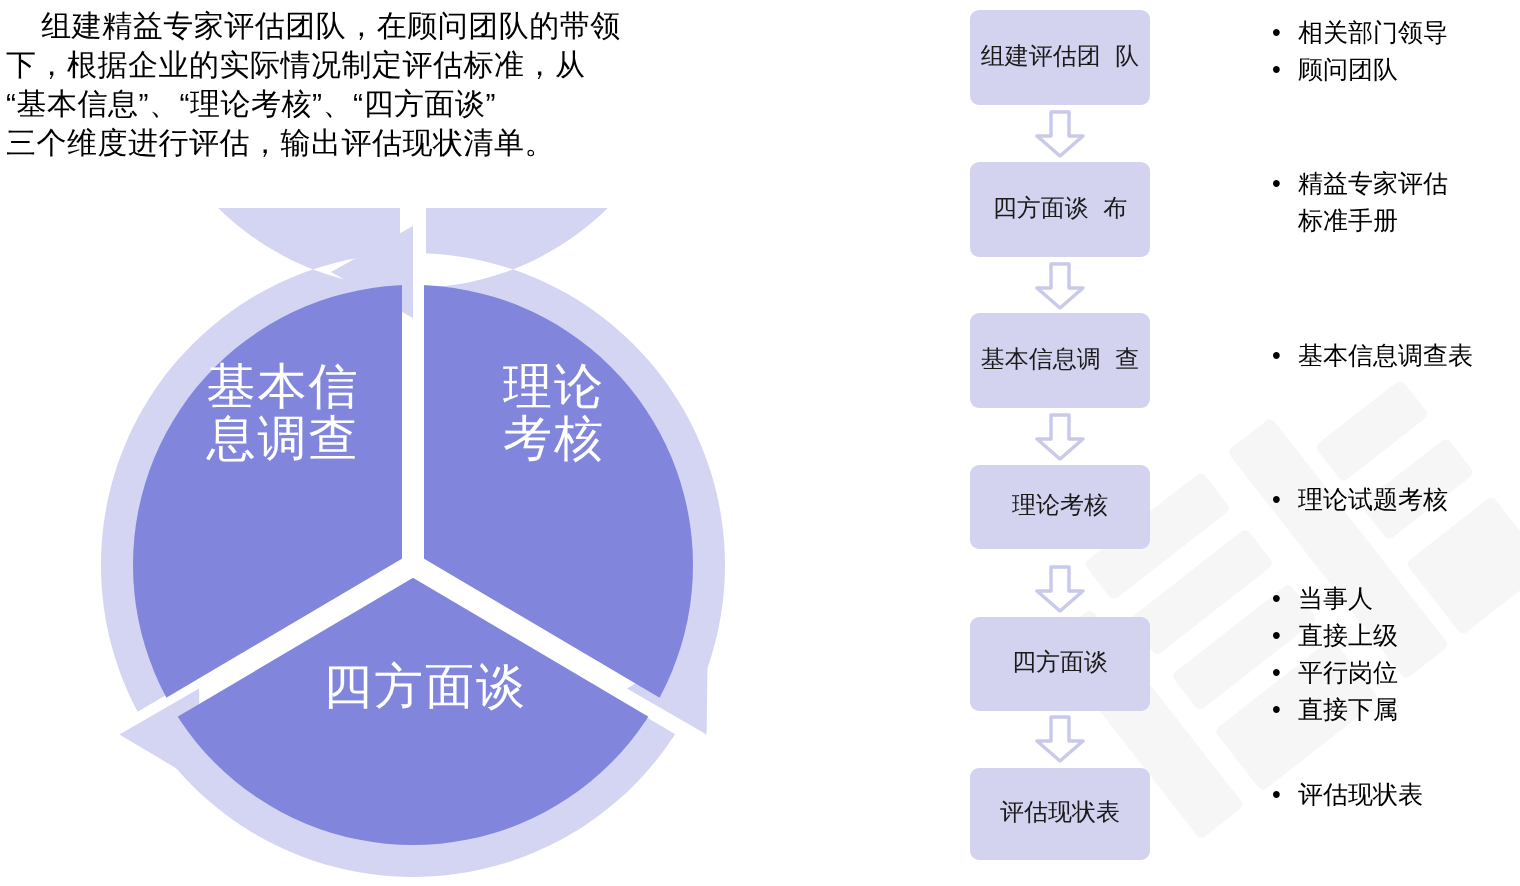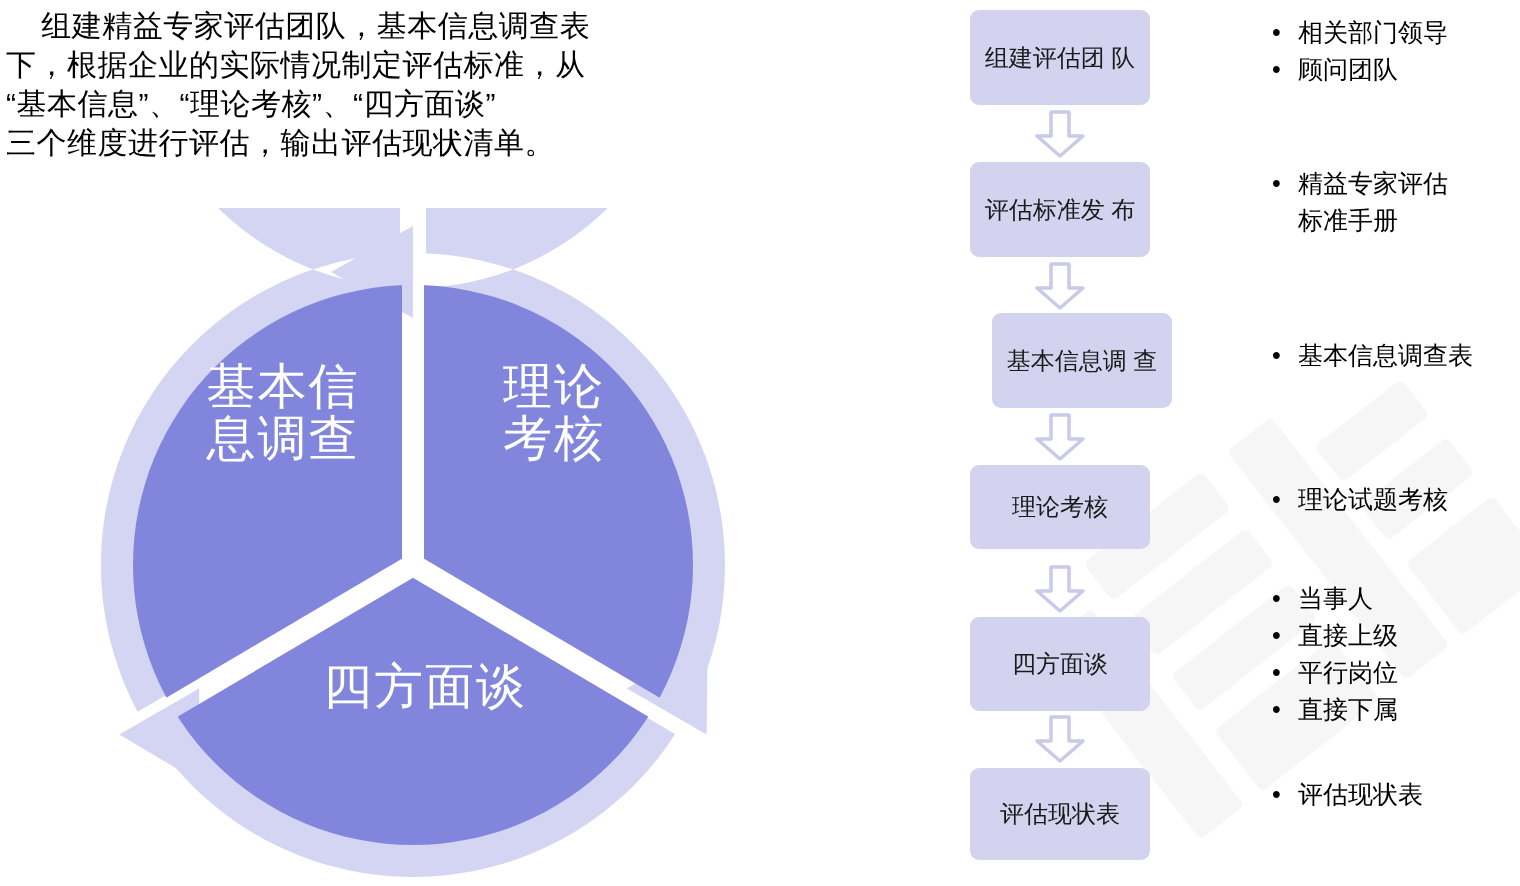--- a/index.html
+++ b/index.html
@@ -67,20 +67,21 @@
     width:180px;
     background:#d3d3ef;
     border-radius:9px;
     display:flex;align-items:center;justify-content:center;
     text-align:center;
     font-size:24px;
     line-height:32px;
     color:#1a1a1a;
     box-sizing:border-box;
     padding:2px 6px;
+    font-family:Liberation Mono, monospace;
   }
   .farrow{position:absolute;left:1030px;width:60px;}
 
   
   .blist{
     position:absolute;
     left:1272px;
     width:250px;
     font-size:25px;
     line-height:37px;
@@ -106,21 +107,21 @@
       <rect x="118" y="132" width="150" height="46" rx="6"></rect>
       <rect x="118" y="202" width="150" height="46" rx="6"></rect>
       <rect x="118" y="272" width="150" height="78" rx="6"></rect>
       <rect x="300" y="60" width="56" height="290" rx="6"></rect>
       <rect x="372" y="110" width="110" height="46" rx="6"></rect>
       <rect x="372" y="184" width="110" height="46" rx="6"></rect>
       <rect x="372" y="258" width="110" height="92" rx="6"></rect>
     </g>
   </svg>
 
-  <div class="intro">    组建精益专家评估团队，基本信息调查表
+  <div class="intro">    组建精益专家评估团队，在顾问团队的带领
 下，根据企业的实际情况制定评估标准，从
 “基本信息”、“理论考核”、“四方面谈”
 三个维度进行评估，输出评估现状清单。</div>
 
   <svg class="cycle" viewBox="0 0 672 672" aria-hidden="true">
     <defs>
 
       <mask id="gapMask">
         <rect x="0" y="0" width="672" height="672" fill="#fff"></rect>
         <g stroke="#000" stroke-width="22" stroke-linecap="butt">
@@ -160,23 +161,23 @@
   <div class="cyc-label basic">基本信
 息调查</div>
   <div class="cyc-label theory">理论
 考核</div>
   <div class="cyc-label interview">四方面谈</div>
 
   <div class="flow">
 
     <div class="fbox" style="top:10px;height:95px;">组建评估团
 队</div>
-    <div class="fbox" style="top:162px;height:95px;">评估标准发
+    <div class="fbox" style="top:162px;height:95px;">四方面谈
 布</div>
-    <div class="fbox" style="top:313px;height:95px;margin-left:22px;">基本信息调
+    <div class="fbox" style="top:313px;height:95px;">基本信息调
 查</div>
     <div class="fbox" style="top:465px;height:84px;">理论考核</div>
     <div class="fbox" style="top:617px;height:94px;">四方面谈</div>
     <div class="fbox" style="top:768px;height:92px;">评估现状表</div>
 
     <svg class="farrow" style="top:110px;height:48px;" viewBox="0 0 60 48" aria-hidden="true">
       <polygon points="21,2 39,2 39,26 53,26 30,46 7,26 21,26" fill="none" stroke="#c9cae9" stroke-width="3.5" stroke-linejoin="round"></polygon>
     </svg>
     <svg class="farrow" style="top:262px;height:48px;" viewBox="0 0 60 48" aria-hidden="true">
       <polygon points="21,2 39,2 39,26 53,26 30,46 7,26 21,26" fill="none" stroke="#c9cae9" stroke-width="3.5" stroke-linejoin="round"></polygon>

